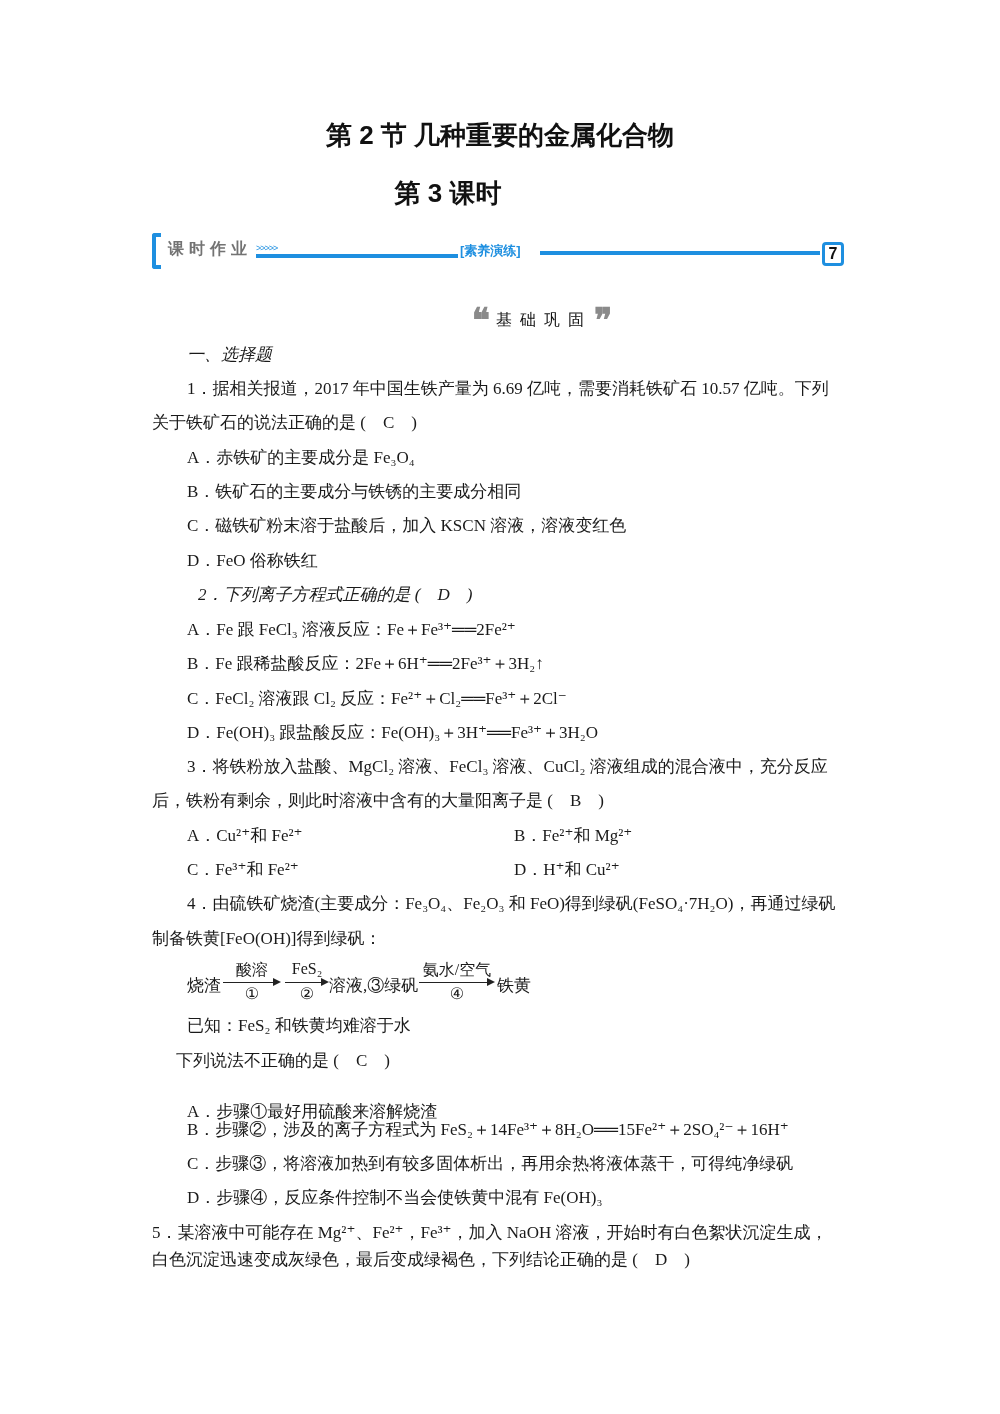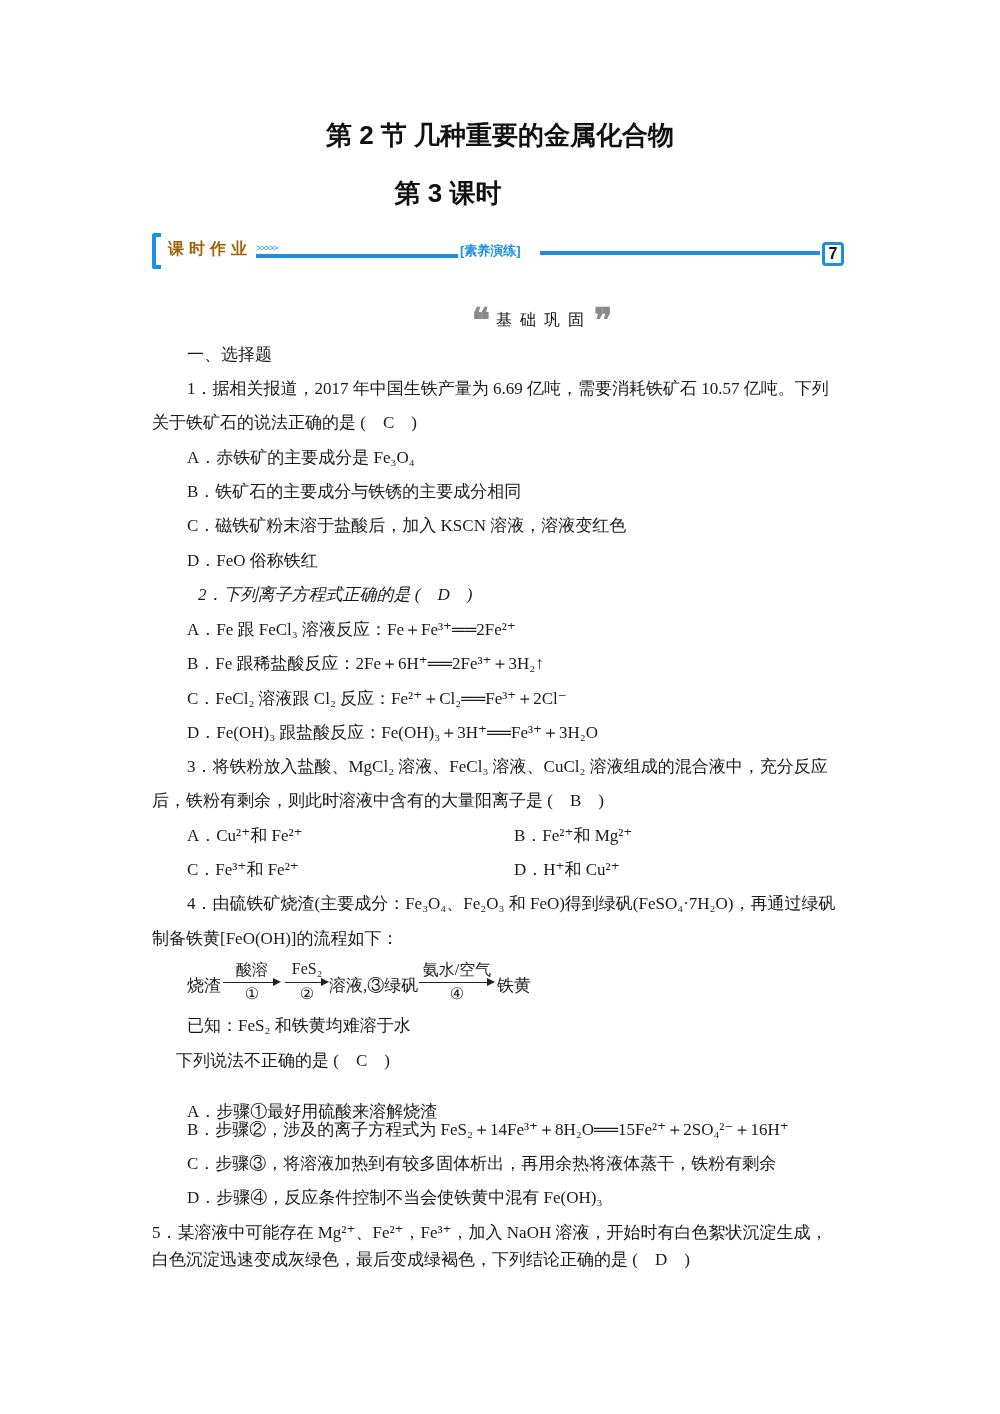--- a/index.html
+++ b/index.html
@@ -8,38 +8,38 @@
   .title1 { position:absolute; left:0; width:1000px; top:118px; text-align:center;
             font-family:"Liberation Sans","DejaVu Sans",sans-serif; font-weight:bold; font-size:26px; color:#111; }
   .title2 { position:absolute; left:0; width:896px; top:176px; text-align:center;
             font-family:"Liberation Sans","DejaVu Sans",sans-serif; font-weight:bold; font-size:26px; color:#111; }
 
   
   .banner { position:absolute; left:152px; top:233px; width:696px; height:38px; }
   .banner .lbracket { position:absolute; left:0; top:0; width:9px; height:36px;
       border:4px solid #1e8fe0; border-right:none; border-radius:3px 0 0 3px; box-sizing:border-box; }
   .banner .lbl { position:absolute; left:16px; top:6px; font-family:"Liberation Sans","DejaVu Sans",sans-serif;
-      font-weight:bold; font-size:16px; letter-spacing:5px; color:#a16207; }
+      font-weight:bold; font-size:16px; letter-spacing:5px; color:#737373; }
   .banner .arrows { position:absolute; left:104px; top:10px; font-size:9px; color:#1e8fe0;
       font-family:"Liberation Sans","DejaVu Sans",sans-serif; letter-spacing:-1px; }
   .banner .line { position:absolute; top:18px; height:4px; background:#1e8fe0; }
   .banner .line.l1 { left:104px; width:202px; }
   .banner .line.l2 { left:388px; width:280px; }
   .banner .mid { position:absolute; left:308px; top:9px; font-family:"Liberation Sans","DejaVu Sans",sans-serif;
       font-weight:bold; font-size:13px; color:#1e8fe0; }
   .banner .numbox { position:absolute; left:670px; top:9px; width:22px; height:24px;
       border:3px solid #1e8fe0; border-radius:4px; box-sizing:border-box; text-align:center;
       font-family:"Liberation Sans","DejaVu Sans",sans-serif; font-weight:bold; font-size:16px; line-height:18px; color:#111; }
 
   .sec { position:absolute; left:0; width:1000px; top:306px; text-align:center;margin-left:42px; }
   .sec .q { display:inline-block; font-family:"DejaVu Serif",serif; font-weight:bold; font-size:34px; color:#8a8a8a; vertical-align:middle; line-height:28px; }
   .sec .t { display:inline-block; font-family:"Liberation Sans","DejaVu Sans",sans-serif; font-size:16px; letter-spacing:8px; color:#111; vertical-align:middle; margin:0 2px 0 6px; }
 
   .line-text { position:absolute; font-size:17px; white-space:nowrap; line-height:22px; }
-  .hdr { font-family:"Liberation Sans","DejaVu Sans",sans-serif; }
+  .hdr { font-family:"Liberation Sans","DejaVu Sans",sans-serif;font-style:italic; }
 
   .flow { position:absolute; left:187px; top:960px; height:44px; font-size:17px; white-space:nowrap; }
   .flow .node { position:absolute; top:14px; }
   .flow .arrow { position:absolute; top:0; height:44px; }
   .flow .arrow .above { position:absolute; top:0; left:0; width:100%; text-align:center; font-size:16px; }
   .flow .arrow .bar { position:absolute; top:22px; left:0; right:6px; height:1px; background:#222; }
   .flow .arrow .head { position:absolute; top:18px; right:0; width:0; height:0;
       border-left:8px solid #222; border-top:4px solid transparent; border-bottom:4px solid transparent; }
   .flow .arrow .below { position:absolute; top:24px; left:0; width:100%; text-align:center; font-size:16px; }
 </style>
@@ -79,21 +79,21 @@
 <div class="line-text" style="left:187px; top:722px;">D．Fe(OH)₃ 跟盐酸反应：Fe(OH)₃＋3H⁺══Fe³⁺＋3H₂O</div>
 
 <div class="line-text" style="left:187px; top:756px;">3．将铁粉放入盐酸、MgCl₂ 溶液、FeCl₃ 溶液、CuCl₂ 溶液组成的混合液中，充分反应</div>
 <div class="line-text" style="left:152px; top:790px;">后，铁粉有剩余，则此时溶液中含有的大量阳离子是 (　B　)</div>
 <div class="line-text" style="left:187px; top:825px;">A．Cu²⁺和 Fe²⁺</div>
 <div class="line-text" style="left:514px; top:825px;">B．Fe²⁺和 Mg²⁺</div>
 <div class="line-text" style="left:187px; top:859px;">C．Fe³⁺和 Fe²⁺</div>
 <div class="line-text" style="left:514px; top:859px;">D．H⁺和 Cu²⁺</div>
 
 <div class="line-text" style="left:187px; top:893px;">4．由硫铁矿烧渣(主要成分：Fe₃O₄、Fe₂O₃ 和 FeO)得到绿矾(FeSO₄·7H₂O)，再通过绿矾</div>
-<div class="line-text" style="left:152px; top:928px;">制备铁黄[FeO(OH)]的流程如下：</div>
+<div class="line-text" style="left:152px; top:928px;">制备铁黄[FeO(OH)]得到绿矾：</div>
 
 <div class="flow">
   <span class="node" style="left:0;">烧渣</span>
   <div class="arrow" style="left:36px; width:58px;">
     <span class="above">酸溶</span>
     <span class="bar"></span>
       <span class="head"></span>
     <span class="below">①</span>
   </div>
   <div class="arrow" style="left:98px; width:44px;">
@@ -109,17 +109,17 @@
       <span class="head"></span>
     <span class="below">④</span>
   </div>
   <span class="node" style="left:310px;text-align:right;">铁黄</span>
 </div>
 
 <div class="line-text" style="left:187px; top:1015px;">已知：FeS₂ 和铁黄均难溶于水</div>
 <div class="line-text" style="left:176px; top:1050px;">下列说法不正确的是 (　C　)</div>
 <div class="line-text" style="left:187px; top:1084px;margin-top:17px;">A．步骤①最好用硫酸来溶解烧渣</div>
 <div class="line-text" style="left:187px; top:1119px;">B．步骤②，涉及的离子方程式为 FeS₂＋14Fe³⁺＋8H₂O══15Fe²⁺＋2SO₄²⁻＋16H⁺</div>
-<div class="line-text" style="left:187px; top:1153px;">C．步骤③，将溶液加热到有较多固体析出，再用余热将液体蒸干，铁粉有剩余</div>
+<div class="line-text" style="left:187px; top:1153px;">C．步骤③，将溶液加热到有较多固体析出，再用余热将液体蒸干，可得纯净绿矾</div>
 <div class="line-text" style="left:187px; top:1187px;">D．步骤④，反应条件控制不当会使铁黄中混有 Fe(OH)₃</div>
 
 <div class="line-text" style="left:152px; top:1222px;">5．某溶液中可能存在 Mg²⁺、Fe²⁺，Fe³⁺，加入 NaOH 溶液，开始时有白色絮状沉淀生成，</div>
 <div class="line-text" style="left:152px; top:1249px;">白色沉淀迅速变成灰绿色，最后变成绿褐色，下列结论正确的是 (　D　)</div>
 
 </body></html>

